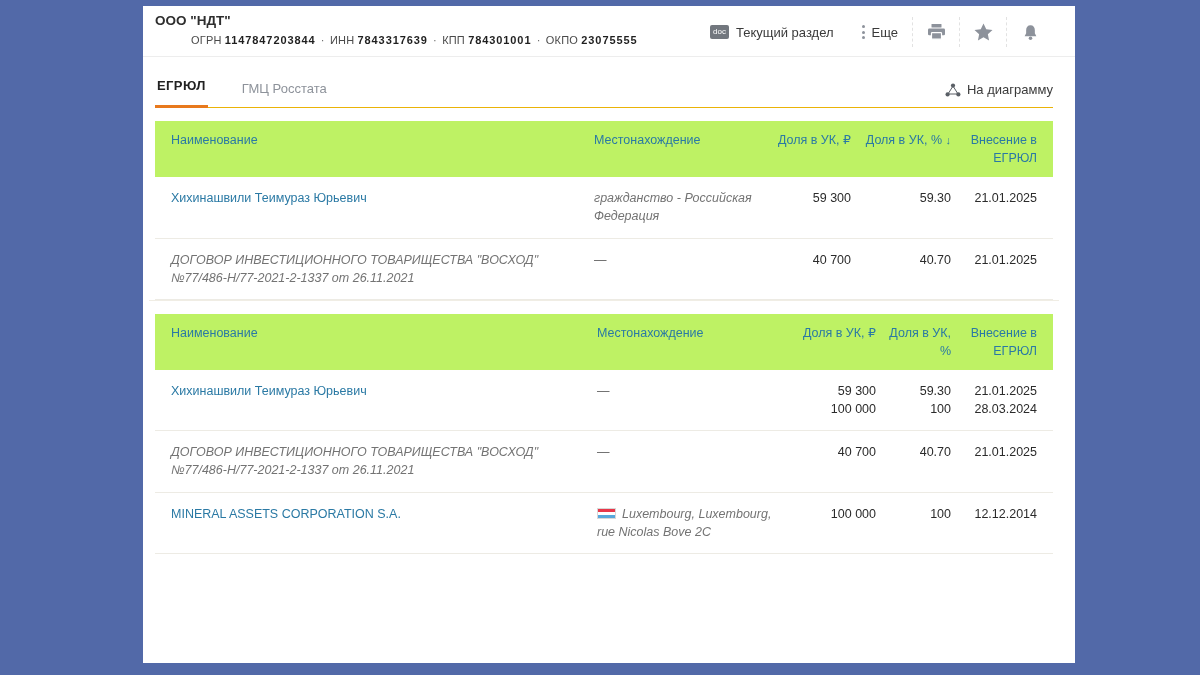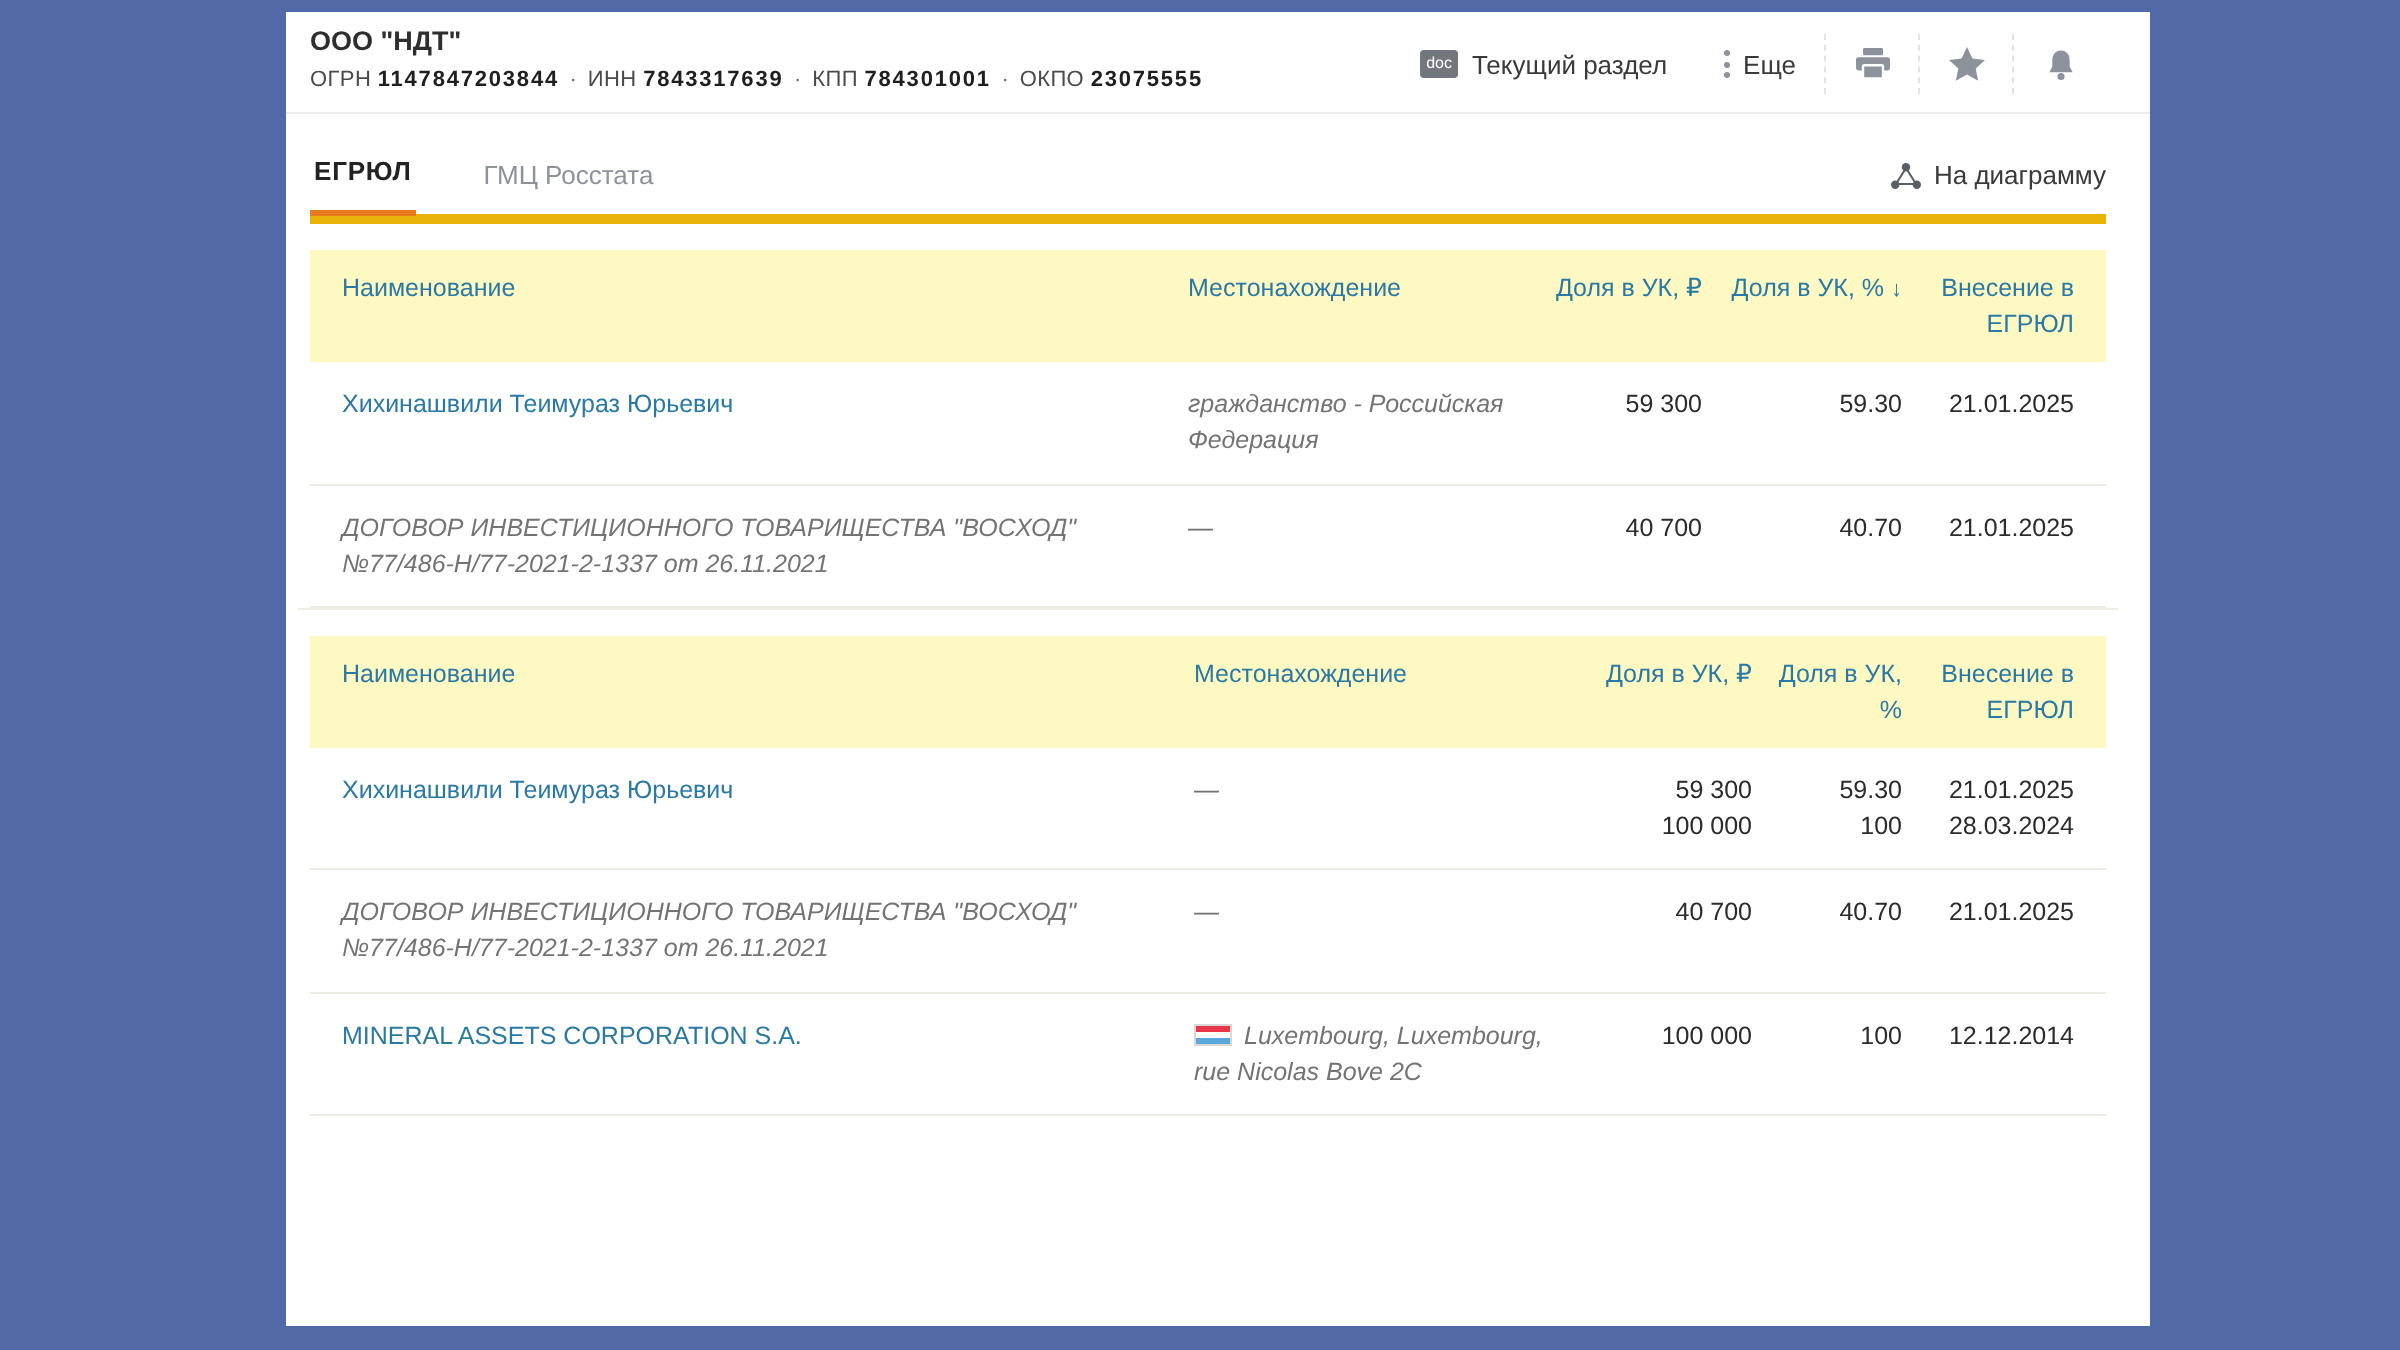--- a/index.html
+++ b/index.html
@@ -16,45 +16,45 @@
     background:#ffffff;overflow:hidden;
   }
   
   .top-bar{
     height:51px;border-bottom:1px solid #ededed;
     display:flex;align-items:flex-start;
     padding:7px 22px 0 12px;box-sizing:border-box;
   }
   .company-block{line-height:1.25;}
   .company-name{font-size:13.5px;font-weight:bold;color:#2e2e2e;}
-  .reg-line{font-size:11px;margin-top:4px;color:#4a4a4a;letter-spacing:.2px;white-space:nowrap;}
+  .reg-line{font-size:11px;margin-top:4px;color:#4a4a4a;letter-spacing:.2px;white-space:nowrap;margin-left:36px;}
   .reg-line b{color:#1f1f1f;letter-spacing:.9px;font-weight:bold;}
   .reg-dot{color:#6a6a6a;padding:0 2px;}
   .toolbar{margin-left:auto;display:flex;align-items:center;height:38px;}
   .tb-btn{display:flex;align-items:center;gap:7px;font-size:13px;color:#3a3a3a;cursor:pointer;padding:0 14px;}
   .doc-badge{background:#72777e;color:#fff;font-size:8px;font-weight:normal;border-radius:2px;padding:3px 3px;line-height:1;}
   .dots{display:flex;flex-direction:column;gap:2.5px;}
   .dots i{width:3px;height:3px;border-radius:50%;background:#8d929b;display:block;}
   .icon-btn{width:46px;height:30px;display:flex;align-items:center;justify-content:center;border-left:1px dashed #e2e2e2;cursor:pointer;}
   
   .content{padding:0 22px 0 12px;}
-  .tabs-row{display:flex;align-items:center;border-bottom:5px solid #eab308;margin-top:21px;}
+  .tabs-row{display:flex;align-items:flex-end;border-bottom:1px solid #eab308;margin-top:21px;}
   .tab{font-size:13px;padding:0 2px 12px 2px;margin-right:32px;margin-bottom:-1px;cursor:pointer;}
   .tab.active{font-weight:bold;color:#222;border-bottom:3px solid #e8791d;letter-spacing:.4px;}
   .tab.inactive{color:#8d929a;}
   .diagram-link{margin-left:auto;display:flex;align-items:center;gap:6px;font-size:13px;color:#3a3a3a;cursor:pointer;padding-bottom:10px;}
   .section-head{display:flex;align-items:center;margin-top:16px;}
   .section-title{font-size:15px;font-weight:bold;color:#141414;}
   .head-icons{margin-left:auto;display:flex;align-items:center;gap:16px;}
   .tool-icon{cursor:pointer;display:flex;align-items:center;justify-content:center;}
   .xls-icon{width:14px;height:17px;border:1px solid #8a8f99;border-radius:1px;position:relative;background:#fff;}
   .xls-band{position:absolute;left:-2px;top:5px;background:#7d828a;color:#fff;font-size:7px;font-weight:bold;padding:1px 2px;line-height:1;border-radius:1px;}
   
   table{border-collapse:collapse;table-layout:fixed;width:898px;margin-top:13px;font-size:12.5px;}
-  th{background:#fef9c3;color:#2a79a4;font-weight:normal;text-align:left;vertical-align:top;
+  th{background:#bef264;color:#2a79a4;font-weight:normal;text-align:left;vertical-align:top;
      padding:10px 8px 10px 16px;line-height:1.45;}
   th.num{text-align:right;padding:10px 0 10px 8px;}
   th.last{padding-right:16px;}
   td{vertical-align:top;padding:12px 8px 12px 16px;line-height:1.45;border-bottom:1px solid #edebe4;}
   td.num{text-align:right;padding:12px 0 12px 8px;white-space:nowrap;}
   td.last{padding-right:16px;}
   a.link{color:#2a79a4;text-decoration:none;cursor:pointer;}
   .plain{color:#737373;font-style:italic;}
   .sort{color:#2a79a4;font-size:11px;}
   .big-sep{border-top:1px solid #f0ede4;margin:0 -6px 0 -6px;margin-top:0;}

